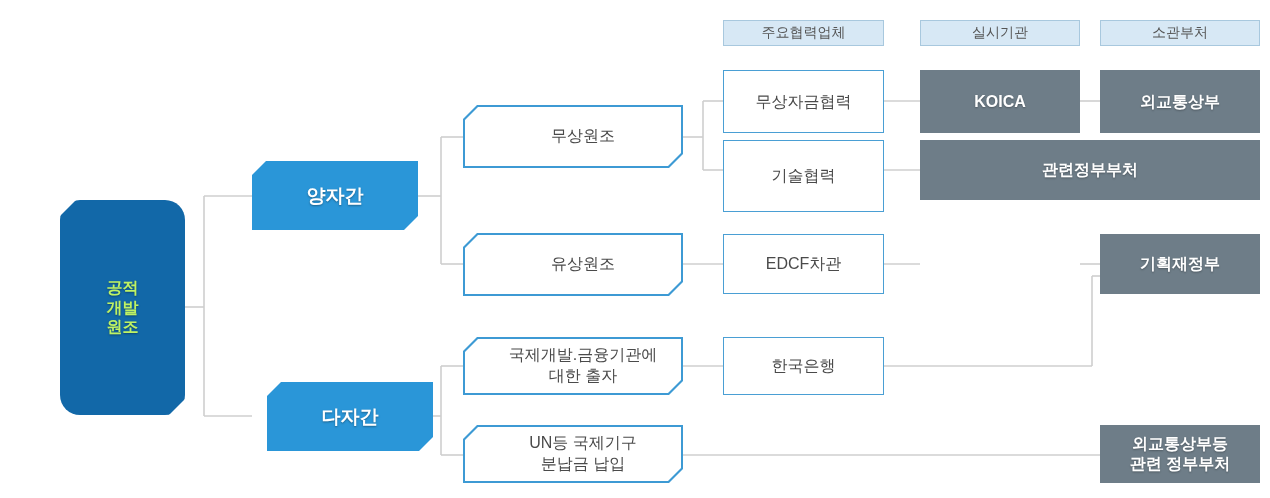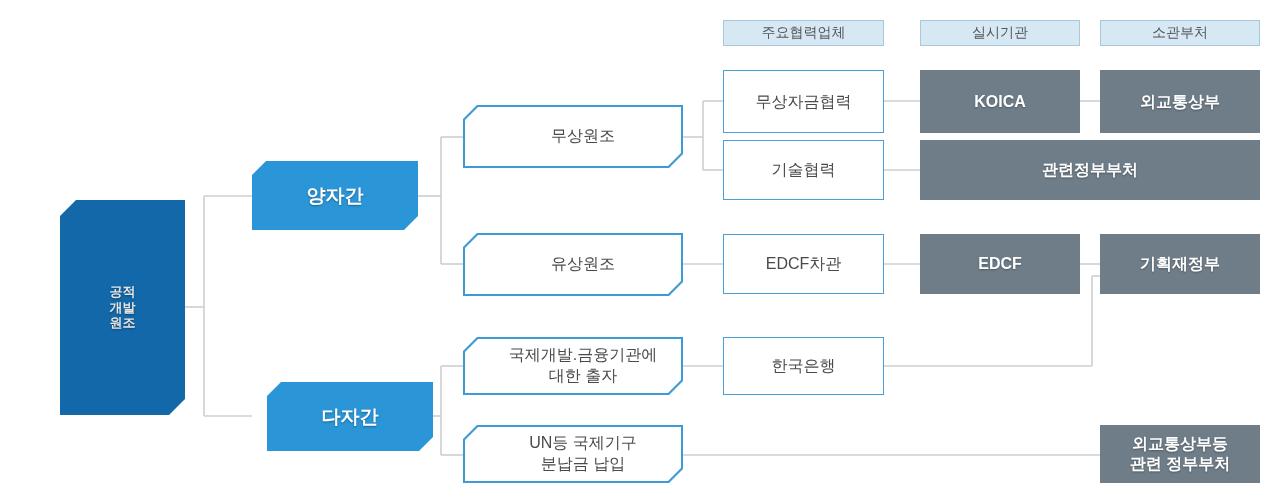--- a/index.html
+++ b/index.html
@@ -7,23 +7,24 @@
   #canvas{position:relative;width:1270px;height:498px;background:#ffffff;overflow:hidden;}
   #wires{position:absolute;left:0;top:0;width:1270px;height:498px;}
   .node{position:absolute;box-sizing:border-box;display:flex;align-items:center;justify-content:flex-end;text-align:center;line-height:1.22;}
   .node .txt{display:block;width:100%;padding:0 4px;}
 
   
   .hdr{background:#d7e8f5;border:1px solid #a8c8de;color:#555555;font-size:14px;}
 
   
   .root{
-    background:#1268a8;color:#e5e5e5;font-weight:bold;font-size:13px;
+    background:#1268a8;color:#bef264;font-weight:bold;font-size:16px;
     clip-path:polygon(16px 0, 100% 0, 100% calc(100% - 16px), calc(100% - 16px) 100%, 0 100%, 0 16px);
     text-shadow:0 1px 2px rgba(0,0,0,.35);
+    border-radius:20px;
   }
   
   .lvl2{
     background:#2a96d8;color:#ffffff;font-weight:bold;font-size:19px;
     clip-path:polygon(14px 0, 100% 0, 100% calc(100% - 14px), calc(100% - 14px) 100%, 0 100%, 0 14px);
     text-shadow:0 1px 2px rgba(0,0,0,.35);
   }
   
   .lvl3{
     color:#4a4a4a;font-size:16px;background:#ffffff;
@@ -148,38 +149,35 @@
       <span class="txt">
         <span>UN등 국제기구</span><br>
         <span>분납금 납입</span>
       </span>
     </div>
   </div>
 
   <div class="node lvl4" style="left:723px;top:70px;width:161px;height:63px;">
     <span class="txt">무상자금협력</span>
   </div>
-  <div class="node lvl4" style="left:723px;top:140px;width:161px;height:60px;">
+  <div class="node lvl4" style="left:723px;top:140px;width:161px;height:72px;">
     <span class="txt">기술협력</span>
   </div>
   <div class="node lvl4" style="left:723px;top:234px;width:161px;height:60px;">
     <span class="txt">EDCF차관</span>
   </div>
   <div class="node lvl4" style="left:723px;top:337px;width:161px;height:58px;">
     <span class="txt">한국은행</span>
   </div>
 
   <div class="node gray" style="left:920px;top:70px;width:160px;height:63px;">
     <span class="txt">KOICA</span>
   </div>
   <div class="node gray" style="left:920px;top:140px;width:340px;height:60px;">
     <span class="txt">관련정부부처</span>
-  </div>
-  <div class="node gray" style="left:920px;top:234px;width:160px;height:60px;">
-    <span class="txt">EDCF</span>
   </div>
 
   <div class="node gray" style="left:1100px;top:70px;width:160px;height:63px;">
     <span class="txt">외교통상부</span>
   </div>
   <div class="node gray" style="left:1100px;top:234px;width:160px;height:60px;">
     <span class="txt">기획재정부</span>
   </div>
   <div class="node gray" style="left:1100px;top:425px;width:160px;height:58px;">
     <span class="txt">

